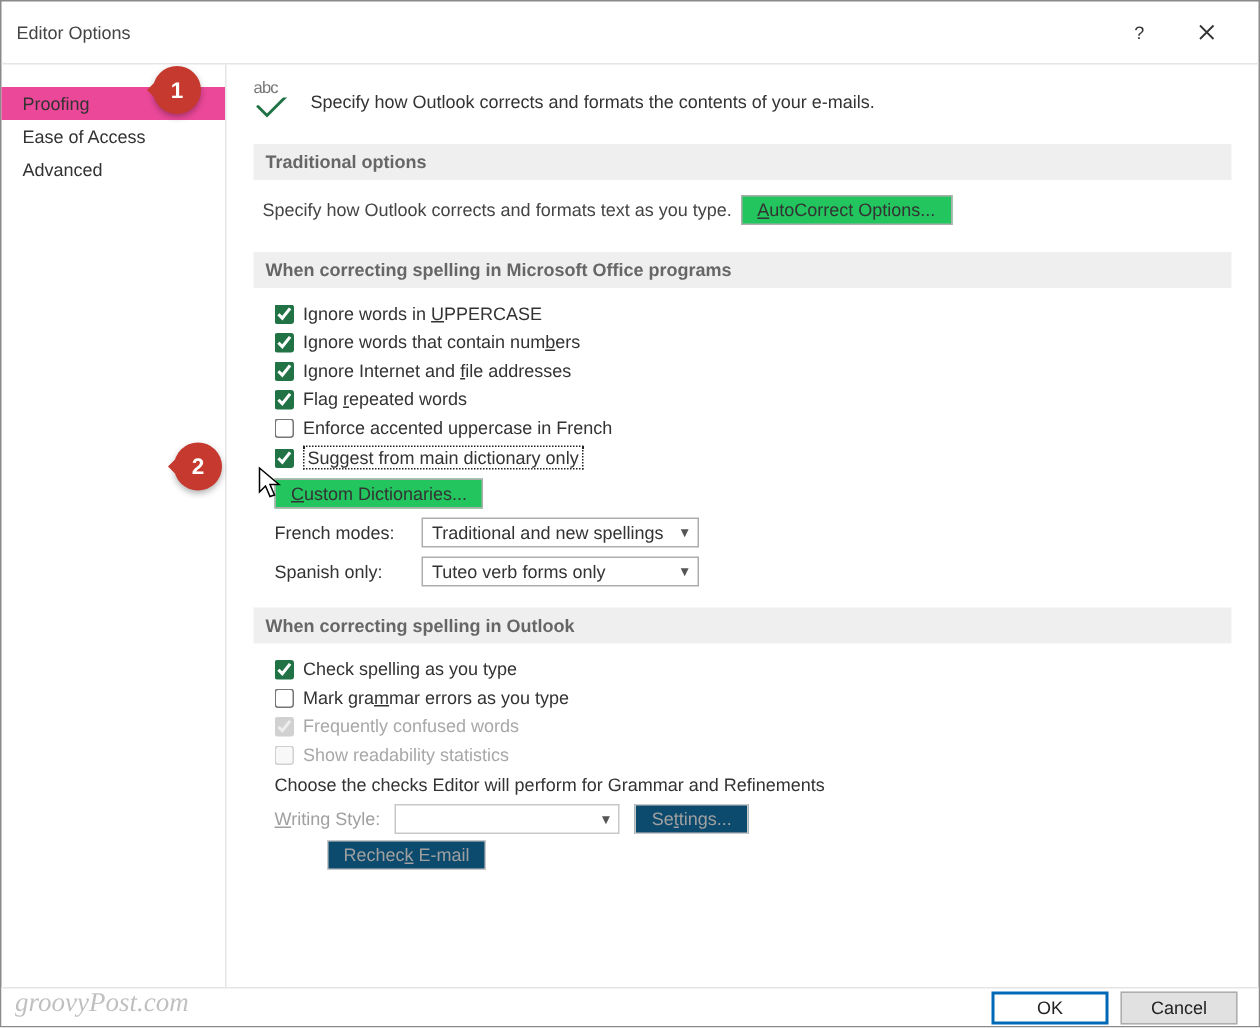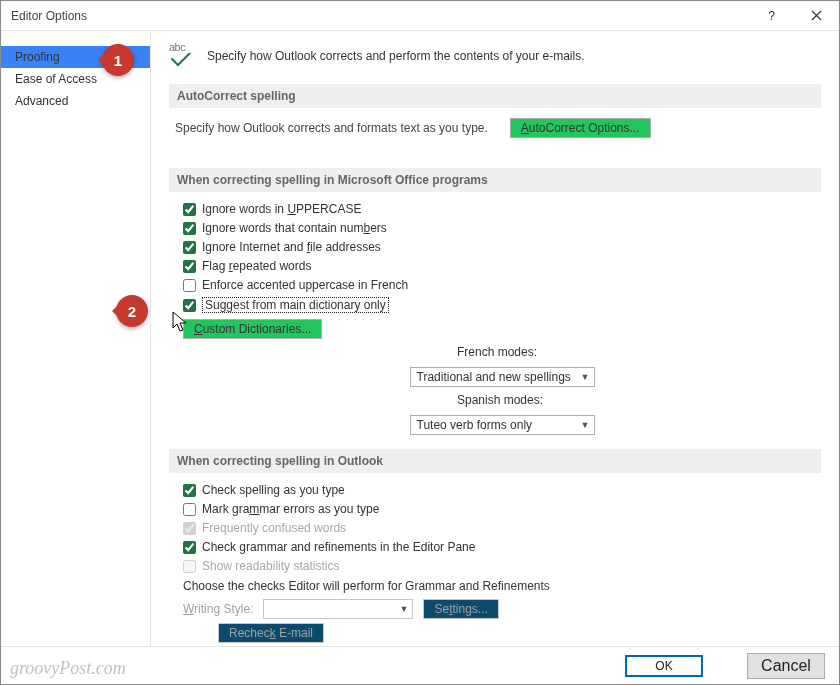--- a/index.html
+++ b/index.html
@@ -9,91 +9,91 @@
     font-size: 12px;
     background: #fff;
     color: #444;
     width: 840px;
     height: 685px;
     position: relative;
     overflow: hidden;
   }
   .window { border: 1px solid #8a8a8a; width: 840px; height: 685px; display:flex; flex-direction:column; }
   .titlebar {
-    height: 30px;
+    height: 42px;
     display:flex;
     align-items:center;
-    padding: 0 0 0 10px;
+    padding: 0 12px 0 10px;
     border-bottom: 1px solid #e5e5e5;
     font-size: 12px;
   }
   .titlebar .title { flex:1; color:#444; }
   .titlebar .winbtn {
     width: 45px; height: 30px; display:flex; align-items:center; justify-content:center;
     color:#333;
   }
   .body { flex:1; display:flex; min-height:0; }
   .sidebar { width: 150px; border-right: 1px solid #e5e5e5; padding-top: 15px; }
   .sidebar-item {
     padding: 4px 14px;
     color:#333;
     cursor:default;
   }
-  .sidebar-item.selected { background:#3b82f6; }
+  .sidebar-item.selected { background:#ec4899; }
   .content { flex:1; padding: 10px 18px 0 18px; overflow-y:auto; position:relative; }
   .intro { display:flex; align-items:flex-start; gap:10px; margin-bottom: 14px; }
   .intro .abc-icon { width: 28px; }
   .intro .abc-icon .abc { font-size: 11px; color:#777; letter-spacing: -0.5px;}
   .intro .desc { padding-top: 8px; color:#333; }
   .section-head {
     background:#efefef; font-weight:600; color:#666;
     padding:5px 8px; margin-bottom:10px;
   }
   .section-body { padding: 0 0 14px 6px; }
   .section-body.indent { padding-left: 14px; }
-  .autocorrect-row { display:flex; align-items:center; gap:22px; margin-bottom:16px;}
+  .autocorrect-row { display:flex; align-items:center; gap:6px; margin-bottom:4px;}
   button.classic {
     font: inherit; font-size: 12px;
     border:1px solid #adadad; background:#22c55e;
     padding: 2px 10px; color:#333;
     cursor:default;
   }
   button.classic:disabled, button.classic.disabled { color:#a0a0a0; border-color:#c8c8c8; background:#0c4a6e;}
   .u { text-decoration: underline; }
   .check-row { display:flex; align-items:center; gap:6px; margin-bottom:5px; color:#333;}
   .check-row.disabled { color:#a8a8a8; }
   input[type=checkbox] { width:13px; height:13px; margin:0; accent-color:#217346; }
   .check-row.disabled input[type=checkbox]{ accent-color:#bbb; }
   .dotted-sel { border:1px dotted #222; padding:0 2px; }
-  .form-row { display:flex; align-items:center; gap:8px; margin:6px 0 0 0;flex-direction:column;}
+  .form-row { display:flex; align-items:center; gap:8px; margin:6px 0 0 0;}
   .form-row .lbl { width:90px; color:#333; }
   .select {
     display:inline-flex; align-items:center; justify-content:space-between;
     border:1px solid #adadad; background:#fff; height:20px; padding:0 4px 0 6px;
     min-width:185px; font-size:12px; color:#333;
   }
   .select.disabled { color:#a0a0a0; border-color:#c8c8c8; }
   .select .caret { font-size:9px; color:#555; margin-left:8px;}
   .writing-style { display:flex; align-items:center; gap:10px; margin:2px 0;}
   .disabled-text { color:#a0a0a0; }
   .note { color:#333; margin:6px 0 6px 0; }
   .footer {
-    height: 38px; display:flex; align-items:center; justify-content:flex-end;
+    height: 26px; display:flex; align-items:center; justify-content:flex-end;
     gap:8px; padding: 0 14px; border-top:1px solid #e5e5e5; background:#fff;
   }
   button.ok {
     font:inherit; font-size:12px;
     border:1px solid #0068b5; background:#fff; color:#222;
     padding:3px 0; width:78px;
     box-shadow: inset 0 0 0 1px #0068b5;
   }
   button.cancel {
-    font:inherit; font-size:16px;
+    font:inherit; font-size:12px;
     border:1px solid #adadad; background:#e1e1e1; color:#222;
-    padding:3px 0; width:78px;margin-left:36px;
+    padding:3px 0; width:78px;
   }
   .callout {
     position:absolute; width:32px; height:32px; border-radius:50%;
     background:#c5392e; color:#fff; font-weight:bold; font-size:15px;
     display:flex; align-items:center; justify-content:center;
     box-shadow: 0 2px 4px rgba(0,0,0,.3);
     z-index:50;
   }
   .callout::before{
     content:""; position:absolute; left:-12px; top:50%; transform:translateY(-50%);
@@ -130,24 +130,24 @@
 
     <div class="content">
 
       <div class="intro">
         <div class="abc-icon">
           <div class="abc">abc</div>
           <svg width="24" height="14" viewBox="0 0 24 14">
             <path d="M3 6 L9 12 L22 -1" stroke="#217346" stroke-width="2" fill="none" stroke-linecap="round"></path>
           </svg>
         </div>
-        <div class="desc">Specify how Outlook corrects and perform the contents of your e-mails.</div>
-      </div>
-
-      <div class="section-head">AutoCorrect spelling</div>
+        <div class="desc">Specify how Outlook corrects and formats the contents of your e-mails.</div>
+      </div>
+
+      <div class="section-head">Traditional options</div>
       <div class="section-body">
         <div class="autocorrect-row">
           <span>Specify how Outlook corrects and formats text as you type.</span>
           <button class="classic"><span class="u">A</span>utoCorrect Options...</button>
         </div>
       </div>
 
       <div class="section-head">When correcting spelling in Microsoft Office programs</div>
       <div class="section-body indent">
         <label class="check-row">
@@ -178,45 +178,41 @@
           <button class="classic"><span class="u">C</span>ustom Dictionaries...</button>
         </div>
         <div class="form-row">
           <span class="lbl">French modes:</span>
           <div class="select">
             <span>Traditional and new spellings</span>
             <span class="caret">▼</span>
           </div>
         </div>
         <div class="form-row">
-          <span class="lbl">Spanish modes:</span>
+          <span class="lbl">Spanish only:</span>
           <div class="select">
             <span>Tuteo verb forms only</span>
             <span class="caret">▼</span>
           </div>
         </div>
       </div>
 
       <div class="section-head">When correcting spelling in Outlook</div>
       <div class="section-body indent">
         <label class="check-row">
           <input type="checkbox" checked="" style="">
           <span>Check spelling as you type</span>
         </label>
         <label class="check-row">
           <input type="checkbox" style="">
           <span>Mark gra<span class="u">m</span>mar errors as you type</span>
         </label>
         <label class="check-row disabled">
           <input type="checkbox" checked="" disabled="" style="">
           <span>Frequently confused words</span>
-        </label>
-        <label class="check-row">
-          <input type="checkbox" checked="" style="">
-          <span>Check grammar and refinements in the Editor Pane</span>
         </label>
         <label class="check-row disabled">
           <input type="checkbox" disabled="" style="">
           <span>Show readability statistics</span>
         </label>
         <div class="note">Choose the checks Editor will perform for Grammar and Refinements</div>
         <div class="writing-style">
           <span class="disabled-text"><span class="u">W</span>riting Style:</span>
           <div class="select disabled" style="min-width:150px;">
             <span></span>

